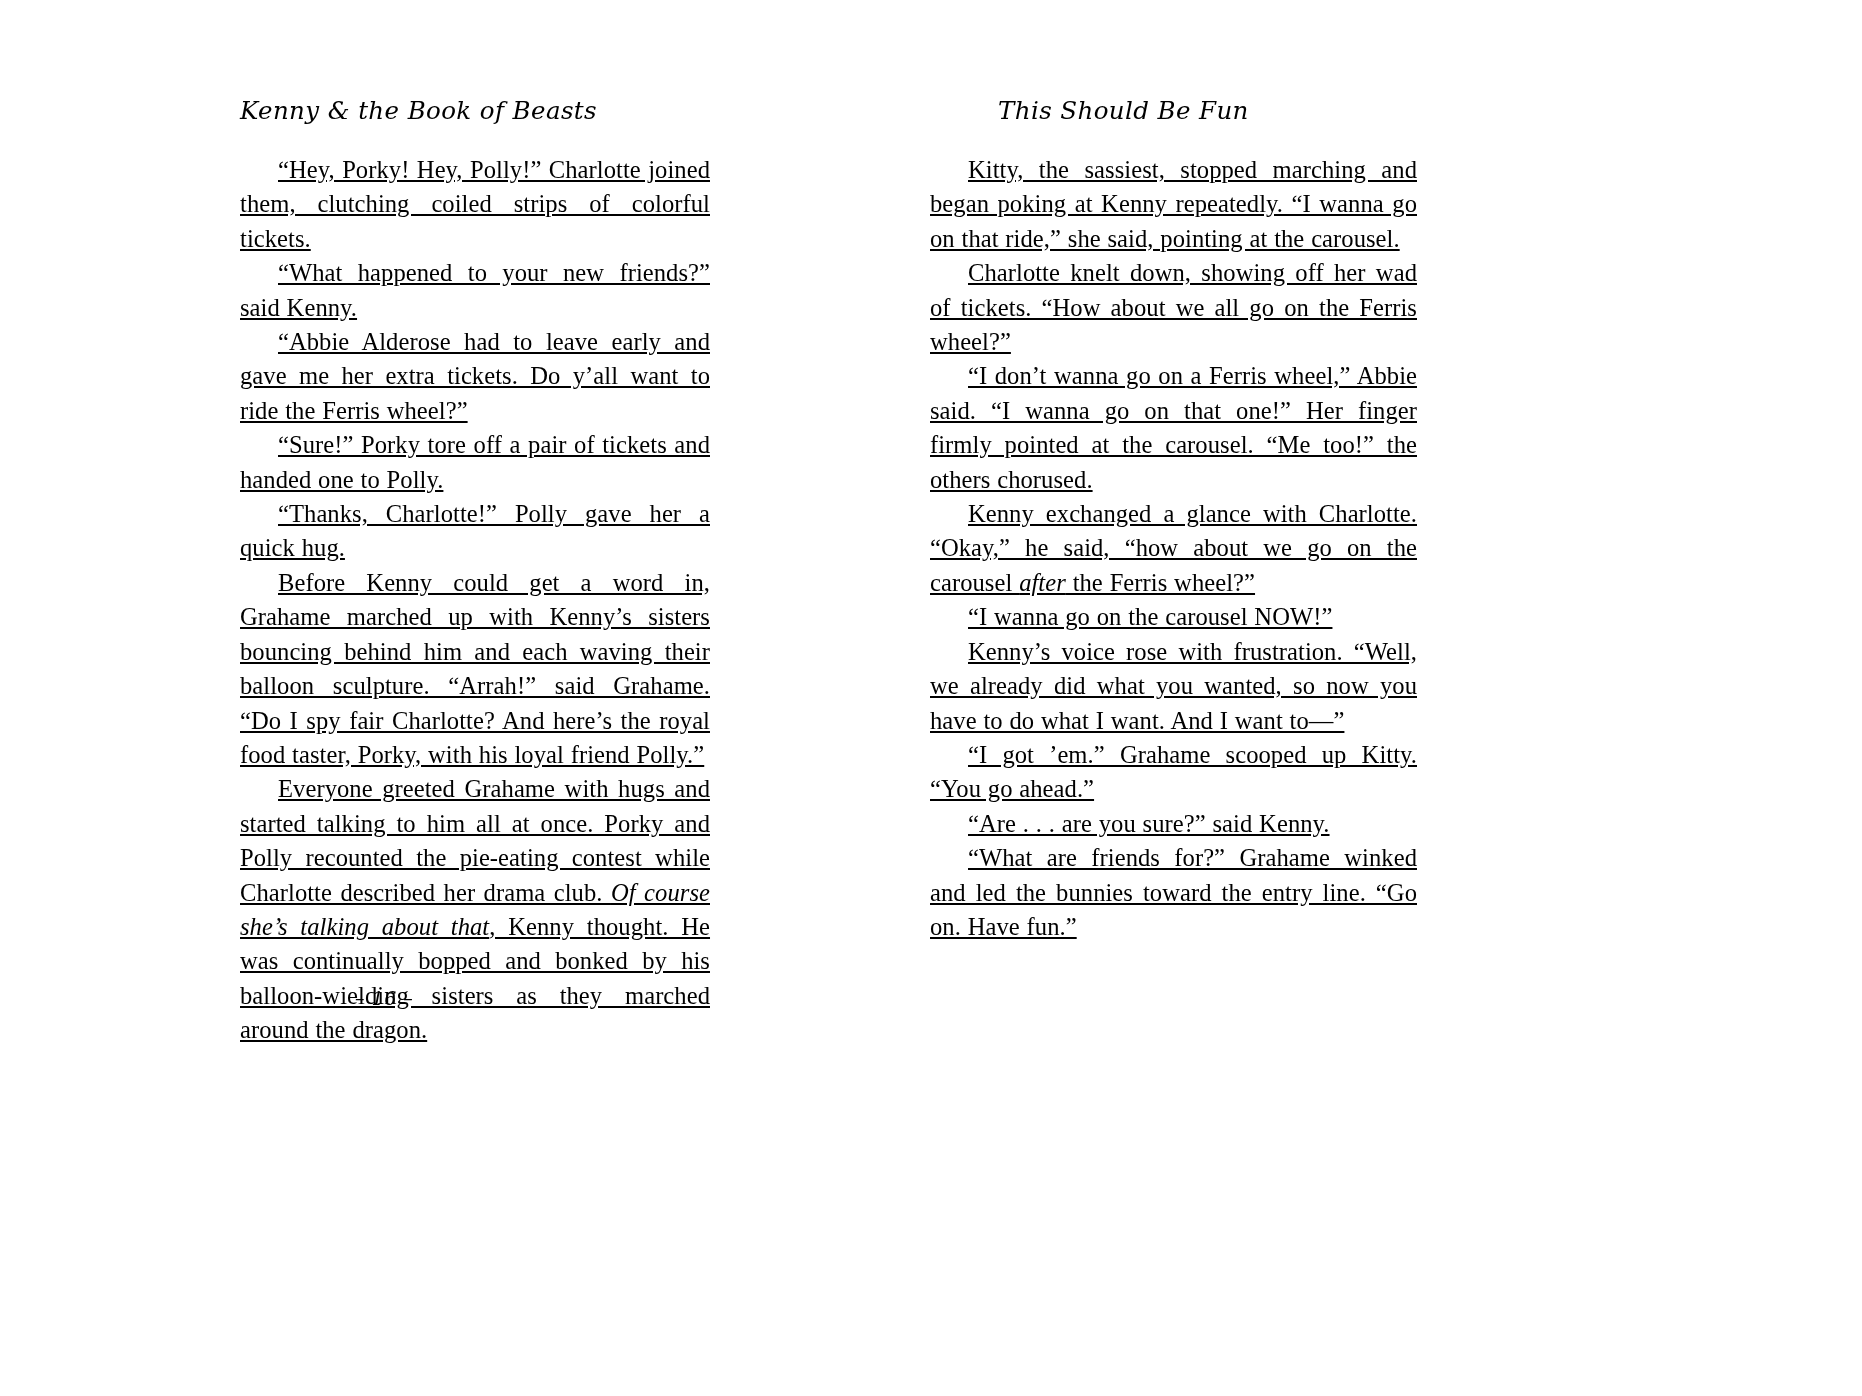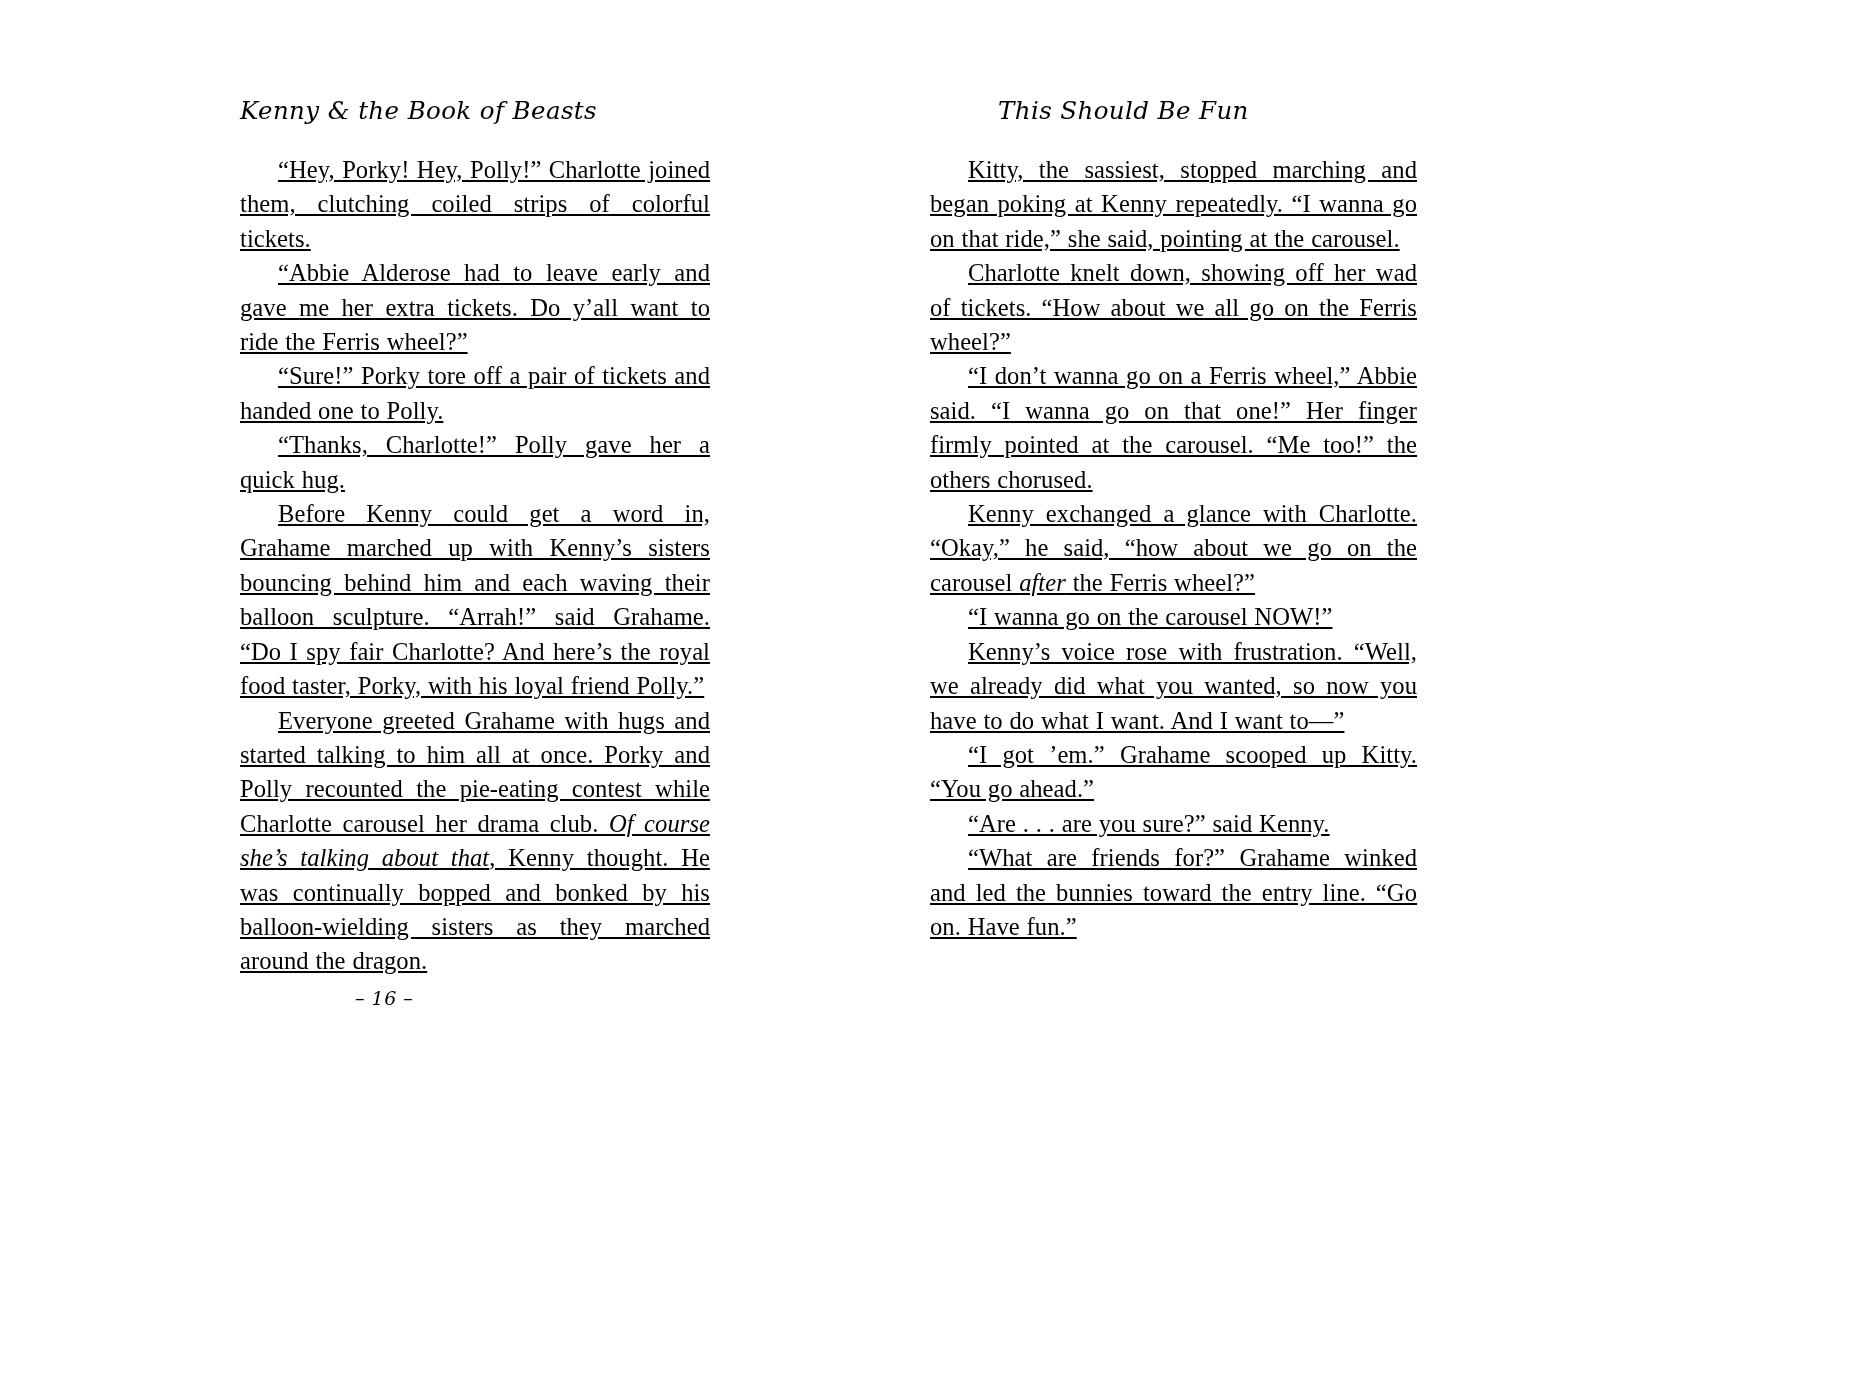--- a/index.html
+++ b/index.html
@@ -76,25 +76,26 @@
 </style>
 </head>
 <body>
 
 <div class="spread">
 
   <div class="page page-left col-left">
     <div class="running-head">Kenny &amp; the Book of Beasts</div>
     <div class="body-text">
       <p>“Hey, Porky! Hey, Polly!” Charlotte joined them, clutching coiled strips of colorful tickets.</p>
+      <p>“What happened to your new friends?” said Kenny.</p>
       <p>“Abbie Alderose had to leave early and gave me her extra tickets. Do y’all want to ride the Ferris wheel?”</p>
       <p>“Sure!” Porky tore off a pair of tickets and handed one to Polly.</p>
       <p>“Thanks, Charlotte!” Polly gave her a quick hug.</p>
       <p>Before Kenny could get a word in, Grahame marched up with Kenny’s sisters bouncing behind him and each waving their balloon sculpture. “Arrah!” said Grahame. “Do I spy fair Charlotte? And here’s the royal food taster, Porky, with his loyal friend Polly.”</p>
-      <p><span>Everyone greeted Grahame with hugs and started talking to him all at once. Porky and Polly recounted the pie-eating contest while Charlotte carousel her drama club. </span><em>Of course she’s talking about that</em><span>, Kenny thought. He was continually bopped and bonked by his balloon-wielding sisters as they marched around the dragon.</span></p>
+      <p><span>Everyone greeted Grahame with hugs and started talking to him all at once. Porky and Polly recounted the pie-eating contest while Charlotte described her drama club. </span><em>Of course she’s talking about that</em><span>, Kenny thought. He was continually bopped and bonked by his balloon-wielding sisters as they marched around the dragon.</span></p>
     </div>
     <div class="folio folio-left">– 16 –</div>
   </div>
 
   <div class="page page-right col-right">
     <div class="running-head right">This Should Be Fun</div>
     <div class="body-text">
       <p>Kitty, the sassiest, stopped marching and began poking at Kenny repeatedly. “I wanna go on that ride,” she said, pointing at the carousel.</p>
       <p>Charlotte knelt down, showing off her wad of tickets. “How about we all go on the Ferris wheel?”</p>
       <p>“I don’t wanna go on a Ferris wheel,” Abbie said. “I wanna go on that one!” Her finger firmly pointed at the carousel. “Me too!” the others chorused.</p>

